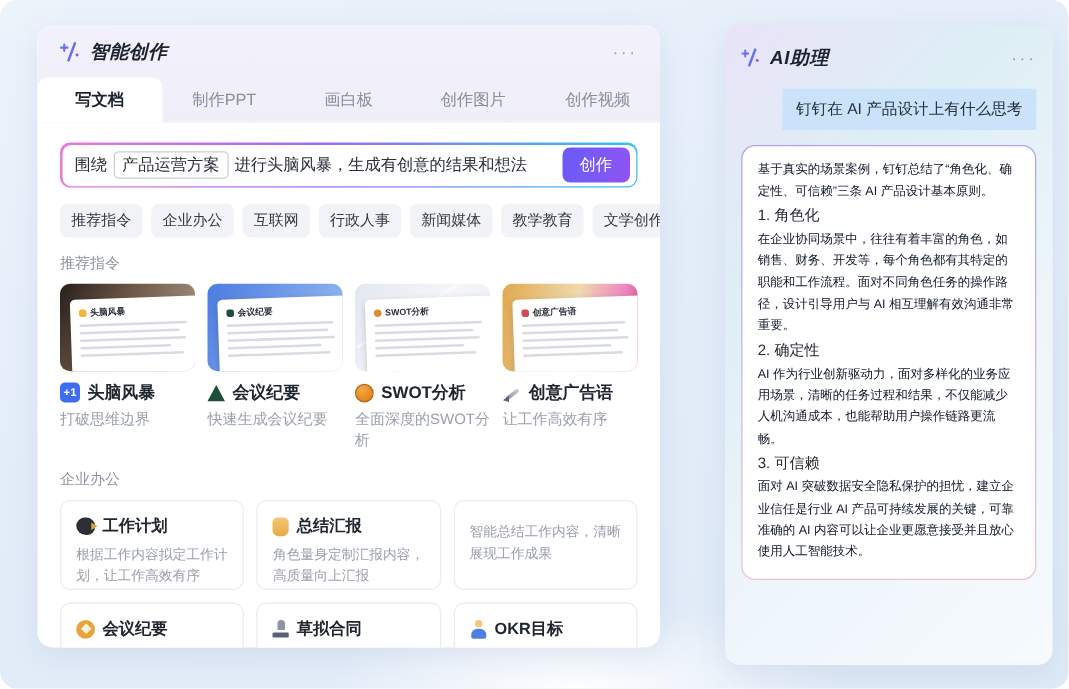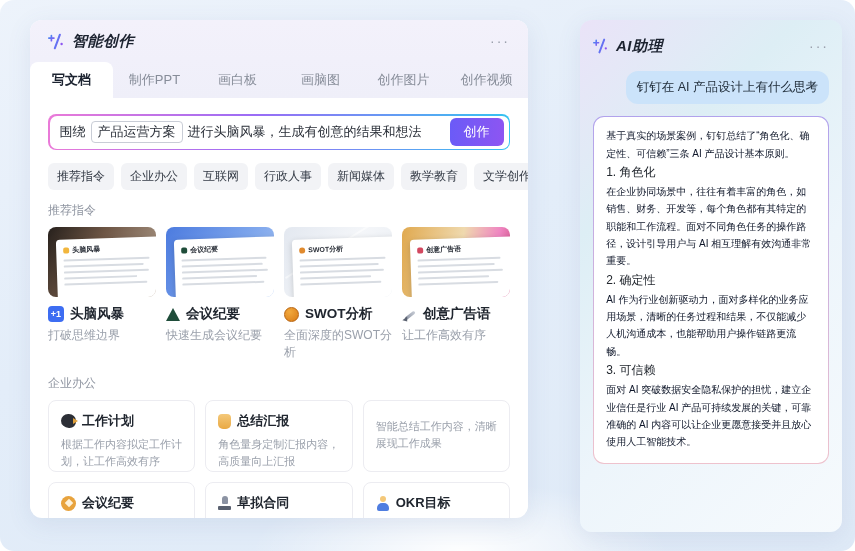--- a/index.html
+++ b/index.html
@@ -86,21 +86,21 @@
   .ic-person::before { content:""; position:absolute; left:4px; top:0; width:6px; height:6px; border-radius:50%; background:#f4c879; }
   .ic-person::after { content:""; position:absolute; left:1px; bottom:0; width:12px; height:8px; border-radius:5px 5px 2px 2px; background:#4f7de0; }
 
   
   .right-panel { position:absolute; left:580px; top:20px; width:262px; height:512px; border-radius:12px; overflow:hidden;
                  background:linear-gradient(135deg,#eae3f8 0%,#ddeef5 28%,#edf5fb 60%,#f6fafd 100%);
                  box-shadow:0 6px 24px rgba(80,100,150,.10); }
   .rp-inner { padding:13px 13px 0 13px; }
   .rp-title-row { display:flex; align-items:center; height:26px; }
   .user-bubble { margin:12px 0 0 auto; width:max-content; max-width:225px; background:#cbe3fa; color:#23303d;
-                 font-size:12.5px; border-radius:12px; padding:8px 11px; }
+                 font-size:12.5px; border-radius:0; padding:8px 11px; }
   .answer-wrap { margin-top:12px; background:linear-gradient(180deg,#b1a2ec,#eec2cd); padding:1.2px; border-radius:11px; }
   .answer { background:#fff; border-radius:10px; padding:10px 12px 12px 12px; }
   .ans-text { font-size:10px; color:#0f172a; line-height:1.74; }
   .ans-head { font-size:12px; color:#23282f; font-weight:normal; line-height:1.74; }
   .sparkle { flex:0 0 auto; }
 </style>
 </head>
 <body>
 
 <div class="page">
@@ -120,21 +120,20 @@
           <path d="M4 3 v6 M1 6 h6" stroke="url(#g1)" stroke-width="2" stroke-linecap="round"></path>
           <circle cx="16" cy="13" r="1.4" fill="#8e55f2"></circle>
         </svg>
         <span class="panel-title">智能创作</span>
         <span class="more">···</span>
       </div>
       <div class="tabs">
         <div class="tab active">写文档</div>
         <div class="tab">制作PPT</div>
         <div class="tab">画白板</div>
-        <div class="tab">画脑图</div>
         <div class="tab">创作图片</div>
         <div class="tab">创作视频</div>
       </div>
     </div>
 
     <div class="lp-body">
       <div class="prompt-wrap">
         <div class="prompt">
           <span class="prompt-text">围绕</span>
           <span class="prompt-token">产品运营方案</span>

